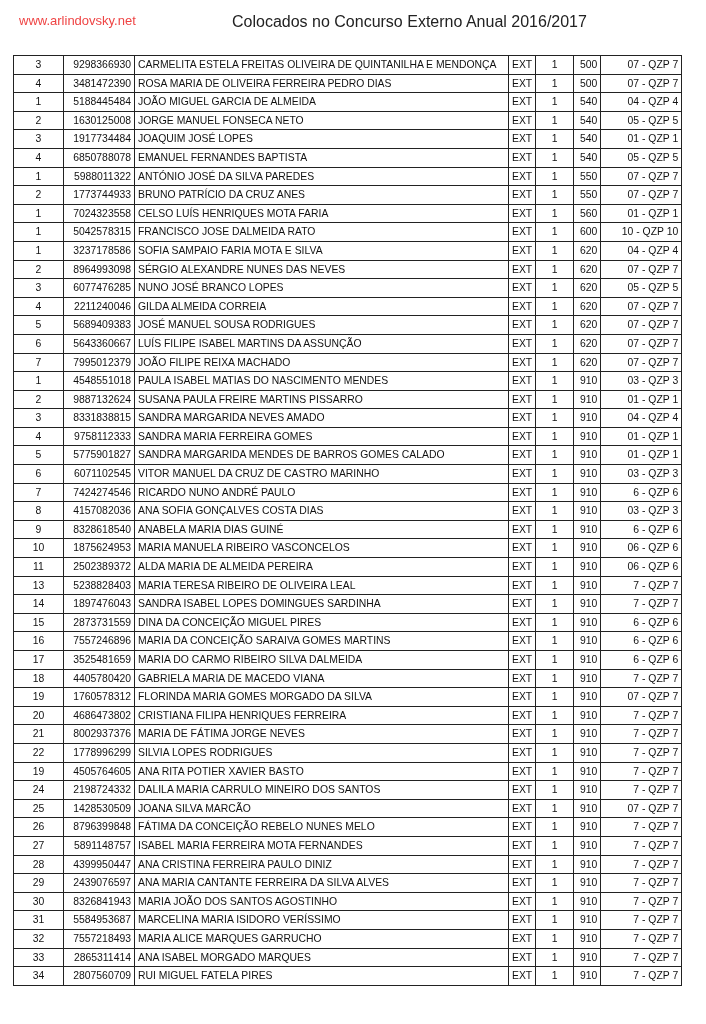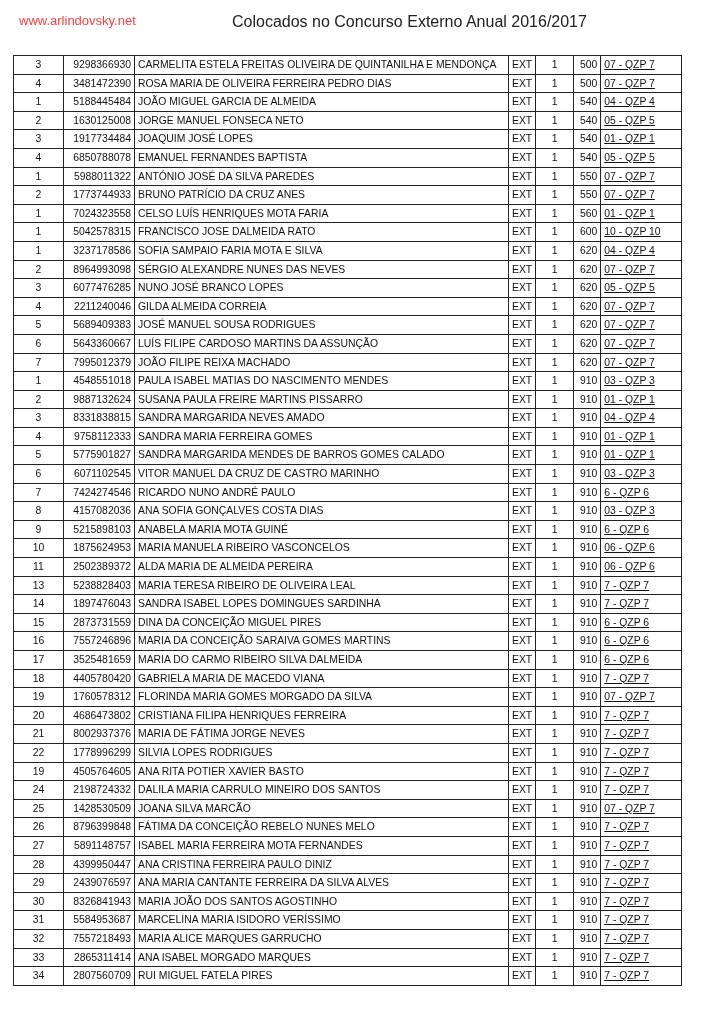--- a/index.html
+++ b/index.html
@@ -8,21 +8,21 @@
   .hdr-title { position:absolute; left:232px; top:13px; font-size:16px; color:#222; }
   table.list { position:absolute; left:13px; top:55px; border-collapse:collapse; table-layout:fixed; border:1.5px solid #111; }
   table.list td { border:1px solid #222; height:17.6px; padding:0 3px; font-size:10.4px; line-height:17.6px; white-space:nowrap; overflow:hidden; }
   table.list tr { border-bottom:1.5px solid #111; }
   td.c-ord { width:43px; text-align:center; }
   td.c-id { width:64px; text-align:right; padding-right:4px; }
   td.c-name { width:367px; text-align:left; }
   td.c-type { width:20px; text-align:right; padding:0 2px; }
   td.c-one { width:31px; text-align:center; }
   td.c-grp { width:20px; text-align:right; padding:0 2px; }
-  td.c-qzp { width:74px; text-align:left;text-decoration:underline; }
+  td.c-qzp { width:74px; text-align:right; }
 </style>
 </head>
 <body>
 
 <div class="hdr-left">www.arlindovsky.net</div>
 <div class="hdr-title">Colocados no Concurso Externo Anual 2016/2017</div>
 
 <table class="list">
   <tbody id="tbody">
       <tr>
@@ -156,21 +156,21 @@
         <td class="c-id">5689409383</td>
         <td class="c-name">JOSÉ MANUEL SOUSA RODRIGUES</td>
         <td class="c-type">EXT</td>
         <td class="c-one">1</td>
         <td class="c-grp">620</td>
         <td class="c-qzp">07 - QZP 7</td>
       </tr>
       <tr>
         <td class="c-ord">6</td>
         <td class="c-id">5643360667</td>
-        <td class="c-name">LUÍS FILIPE CARDOSO MARTINS DA ASSUNÇÃO</td>
+        <td class="c-name">LUÍS FILIPE ISABEL MARTINS DA ASSUNÇÃO</td>
         <td class="c-type">EXT</td>
         <td class="c-one">1</td>
         <td class="c-grp">620</td>
         <td class="c-qzp">07 - QZP 7</td>
       </tr>
       <tr>
         <td class="c-ord">7</td>
         <td class="c-id">7995012379</td>
         <td class="c-name">JOÃO FILIPE REIXA MACHADO</td>
         <td class="c-type">EXT</td>
@@ -245,22 +245,22 @@
         <td class="c-ord">8</td>
         <td class="c-id">4157082036</td>
         <td class="c-name">ANA SOFIA GONÇALVES COSTA DIAS</td>
         <td class="c-type">EXT</td>
         <td class="c-one">1</td>
         <td class="c-grp">910</td>
         <td class="c-qzp">03 - QZP 3</td>
       </tr>
       <tr>
         <td class="c-ord">9</td>
-        <td class="c-id">5215898103</td>
-        <td class="c-name">ANABELA MARIA MOTA GUINÉ</td>
+        <td class="c-id">8328618540</td>
+        <td class="c-name">ANABELA MARIA DIAS GUINÉ</td>
         <td class="c-type">EXT</td>
         <td class="c-one">1</td>
         <td class="c-grp">910</td>
         <td class="c-qzp">6 - QZP 6</td>
       </tr>
       <tr>
         <td class="c-ord">10</td>
         <td class="c-id">1875624953</td>
         <td class="c-name">MARIA MANUELA RIBEIRO VASCONCELOS</td>
         <td class="c-type">EXT</td>

